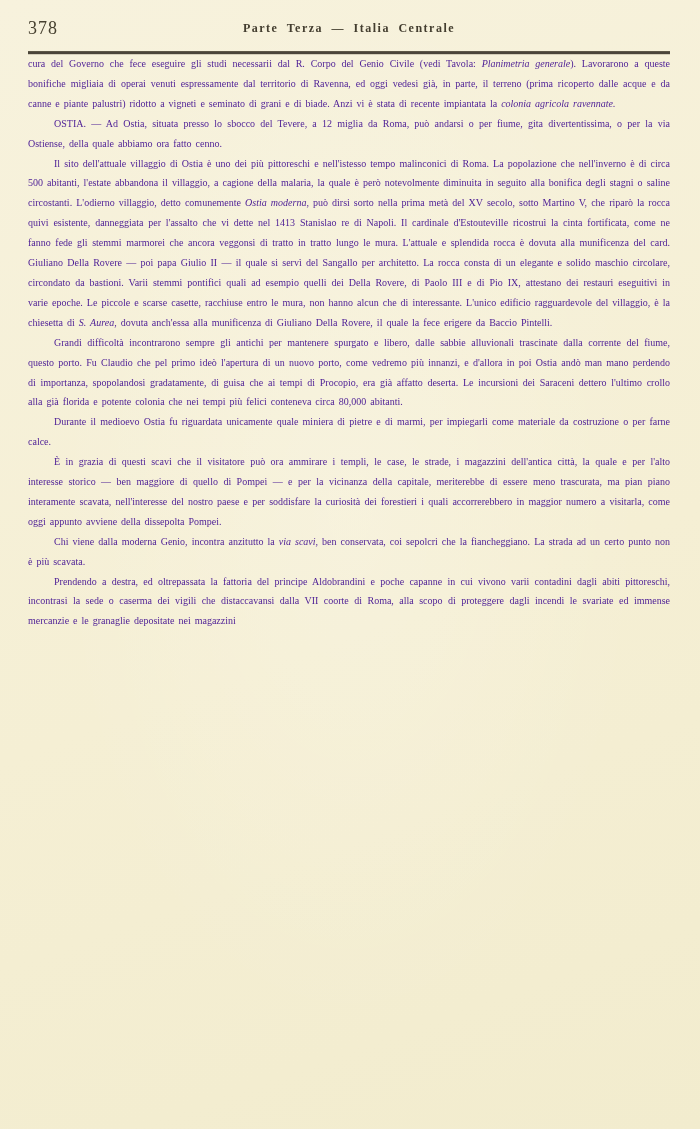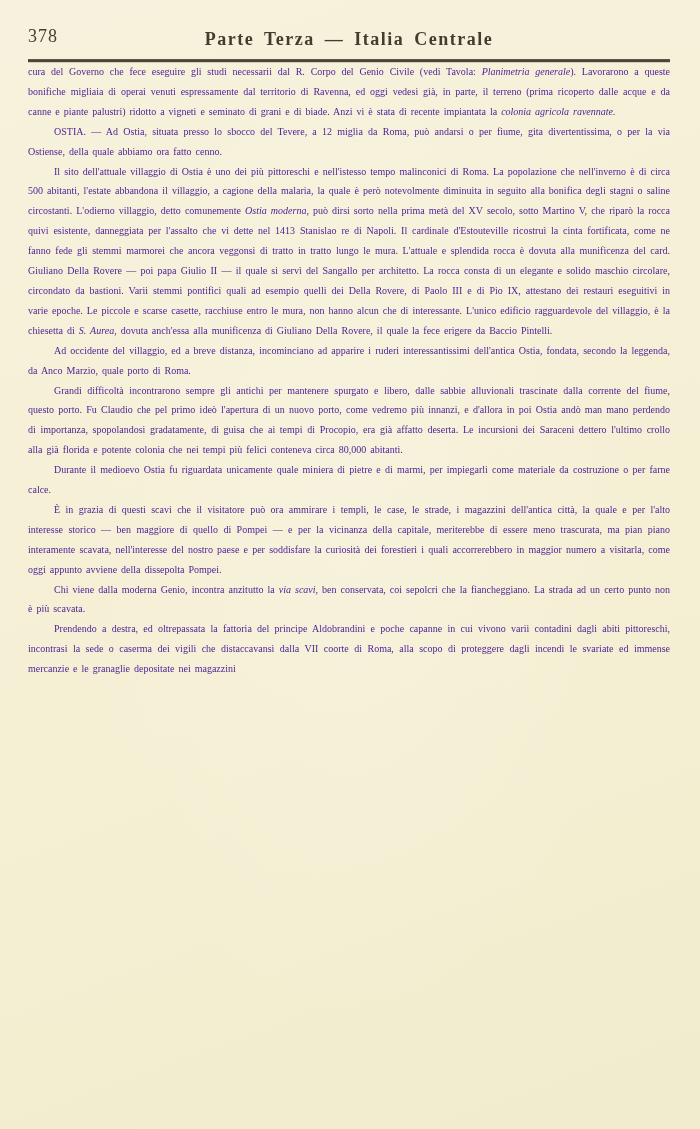--- a/index.html
+++ b/index.html
@@ -13,41 +13,41 @@
     background:
       radial-gradient(ellipse at 50% 45%, rgba(255,255,255,0.18) 0%, rgba(255,255,255,0) 60%),
       linear-gradient(160deg, #f7f2dd 0%, #f5efd4 55%, #f2ecce 100%);
     font-family: "Liberation Serif", "DejaVu Serif", serif;
     color: #3c362c;
   }
   .page {
     box-sizing: border-box;
     width: 700px;
     height: 995px;
-    padding: 24px 30px 0 28px;
+    padding: 16px 30px 0 28px;
   }
   .running-head {
     position: relative;
     height: 26px;
   }
   .page-number {
     position: absolute;
     left: 0;
     top: 2px;
     font-size: 18px;
     letter-spacing: 1px;
     color: #46402f;
   }
   .running-title {
     position: absolute;
     left: 0;
     right: 0;
     top: 5px;
     text-align: center;
-    font-size: 18px;
+    font-size: 12px;
     font-weight: 600;
     letter-spacing: 1.5px;
     word-spacing: 4px;
     color: #433d2f;
   }
   .head-rule {
     margin-top: 9px;
     height: 2px;
     background: #4b453a;
     border-top: 1px solid rgba(110,102,82,0.55);
@@ -77,20 +77,19 @@
 <div class="page">
   <div class="running-head">
     <span class="page-number">378</span>
     <span class="running-title">Parte Terza — Italia Centrale</span>
   </div>
   <div class="head-rule"></div>
   <div class="body-text">
       <p class=""><span>cura del Governo che fece eseguire gli studi necessarii dal R. Corpo del Genio Civile (vedi Tavola: </span><span class="it">Planimetria generale</span><span>). Lavorarono a queste bonifiche migliaia di operai venuti espressamente dal territorio di Ravenna, ed oggi vedesi già, in parte, il terreno (prima ricoperto dalle acque e da canne e piante palustri) ridotto a vigneti e seminato di grani e di biade. Anzi vi è stata di recente impiantata la </span><span class="it">colonia agricola ravennate.</span></p>
       <p class="indent"><span>OSTIA. — Ad Ostia, situata presso lo sbocco del Tevere, a 12 miglia da Roma, può andarsi o per fiume, gita divertentissima, o per la via Ostiense, della quale abbiamo ora fatto cenno.</span></p>
       <p class="indent"><span>Il sito dell'attuale villaggio di Ostia è uno dei più pittoreschi e nell'istesso tempo malinconici di Roma. La popolazione che nell'inverno è di circa 500 abitanti, l'estate abbandona il villaggio, a cagione della malaria, la quale è però notevolmente diminuita in seguito alla bonifica degli stagni o saline circostanti. L'odierno villaggio, detto comunemente </span><span class="it">Ostia moderna</span><span>, può dirsi sorto nella prima metà del XV secolo, sotto Martino V, che riparò la rocca quivi esistente, danneggiata per l'assalto che vi dette nel 1413 Stanislao re di Napoli. Il cardinale d'Estouteville ricostruì la cinta fortificata, come ne fanno fede gli stemmi marmorei che ancora veggonsi di tratto in tratto lungo le mura. L'attuale e splendida rocca è dovuta alla munificenza del card. Giuliano Della Rovere — poi papa Giulio II — il quale si servì del Sangallo per architetto. La rocca consta di un elegante e solido maschio circolare, circondato da bastioni. Varii stemmi pontifici quali ad esempio quelli dei Della Rovere, di Paolo III e di Pio IX, attestano dei restauri eseguitivi in varie epoche. Le piccole e scarse casette, racchiuse entro le mura, non hanno alcun che di interessante. L'unico edificio ragguardevole del villaggio, è la chiesetta di </span><span class="it">S. Aurea</span><span>, dovuta anch'essa alla munificenza di Giuliano Della Rovere, il quale la fece erigere da Baccio Pintelli.</span></p>
-      <p class="indent"><span>Ad occidente del villaggio, ed a breve distanza, incominciano ad apparire i ruderi interessantissimi dell'antica Ostia, fondata, secondo la leggenda, da Anco Marzio, quale porto di Roma.</span></p>
       <p class="indent"><span>Grandi difficoltà incontrarono sempre gli antichi per mantenere spurgato e libero, dalle sabbie alluvionali trascinate dalla corrente del fiume, questo porto. Fu Claudio che pel primo ideò l'apertura di un nuovo porto, come vedremo più innanzi, e d'allora in poi Ostia andò man mano perdendo di importanza, spopolandosi gradatamente, di guisa che ai tempi di Procopio, era già affatto deserta. Le incursioni dei Saraceni dettero l'ultimo crollo alla già florida e potente colonia che nei tempi più felici conteneva circa 80,000 abitanti.</span></p>
       <p class="indent"><span>Durante il medioevo Ostia fu riguardata unicamente quale miniera di pietre e di marmi, per impiegarli come materiale da costruzione o per farne calce.</span></p>
       <p class="indent"><span>È in grazia di questi scavi che il visitatore può ora ammirare i templi, le case, le strade, i magazzini dell'antica città, la quale e per l'alto interesse storico — ben maggiore di quello di Pompei — e per la vicinanza della capitale, meriterebbe di essere meno trascurata, ma pian piano interamente scavata, nell'interesse del nostro paese e per soddisfare la curiosità dei forestieri i quali accorrerebbero in maggior numero a visitarla, come oggi appunto avviene della dissepolta Pompei.</span></p>
       <p class="indent"><span>Chi viene dalla moderna Genio, incontra anzitutto la </span><span class="it">via scavi</span><span>, ben conservata, coi sepolcri che la fiancheggiano. La strada ad un certo punto non è più scavata.</span></p>
       <p class="indent"><span>Prendendo a destra, ed oltrepassata la fattoria del principe Aldobrandini e poche capanne in cui vivono varii contadini dagli abiti pittoreschi, incontrasi la sede o caserma dei vigili che distaccavansi dalla VII coorte di Roma, alla scopo di proteggere dagli incendi le svariate ed immense mercanzie e le granaglie depositate nei magazzini</span></p>
     </div>
 </div>
 
 </body></html>

